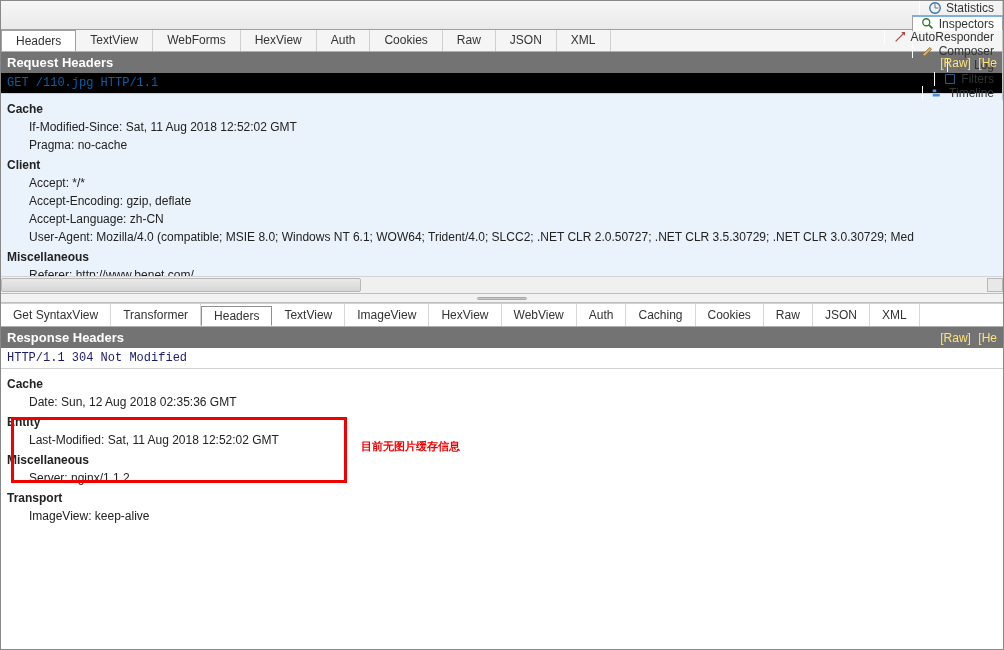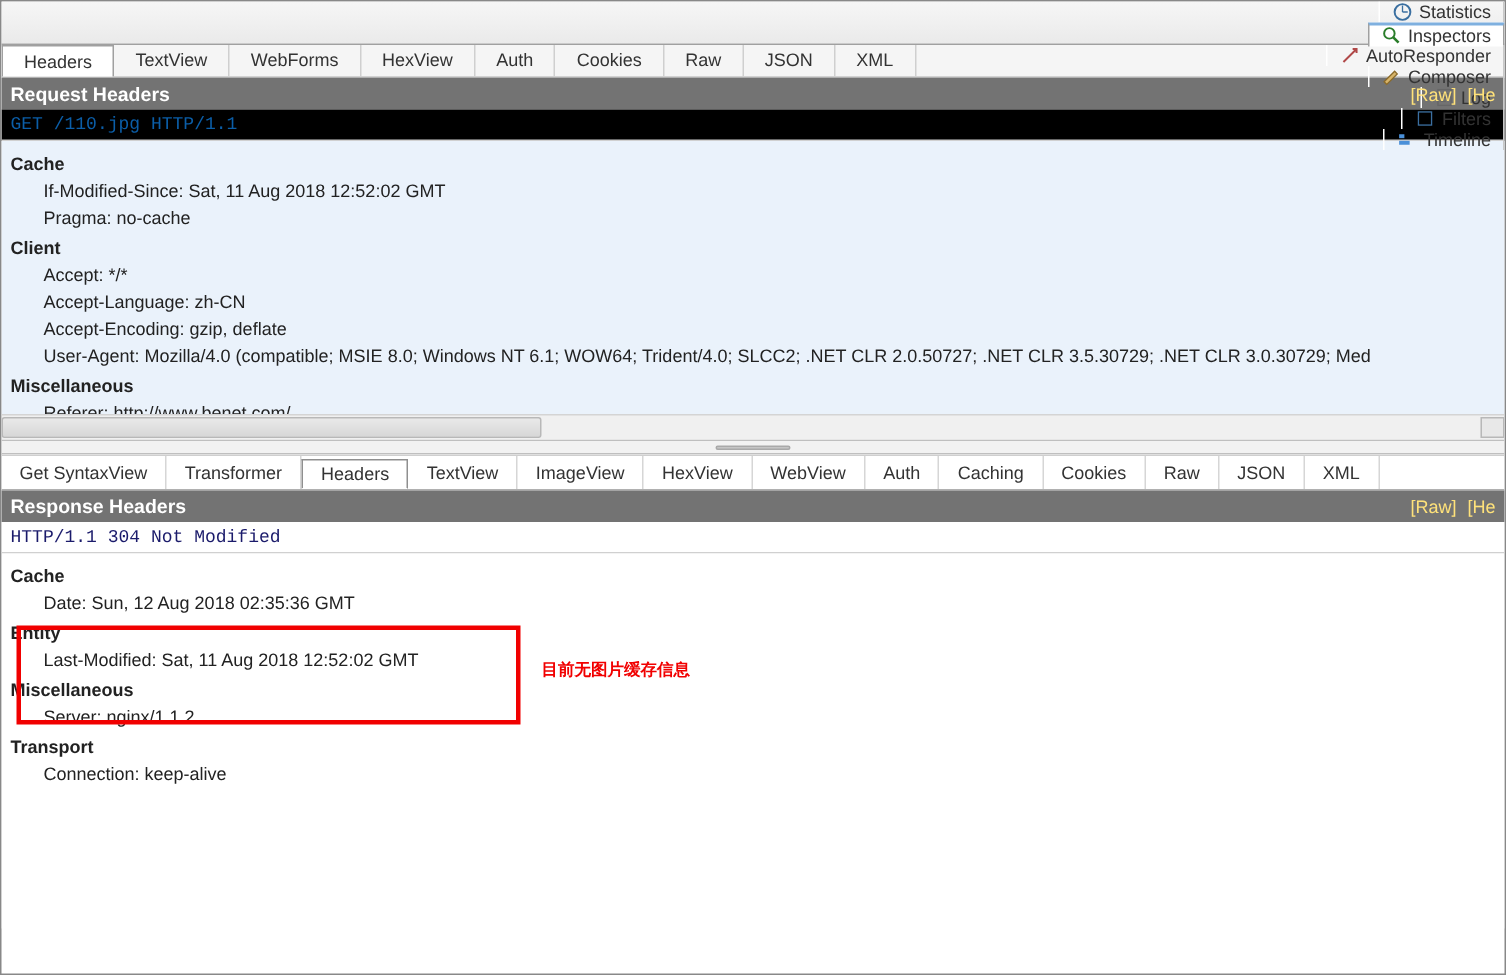--- a/index.html
+++ b/index.html
@@ -238,22 +238,22 @@
 </div>
 <div class="mono-line">GET /110.jpg HTTP/1.1</div>
 
 <div class="pane" style="height:182px;">
   <div class="group"><span class="group-title">Cache</span></div>
   <div class="kv">If-Modified-Since: Sat, 11 Aug 2018 12:52:02 GMT</div>
   <div class="kv">Pragma: no-cache</div>
 
   <div class="group"><span class="group-title">Client</span></div>
   <div class="kv">Accept: */*</div>
+  <div class="kv">Accept-Encoding: gzip, deflate</div>
   <div class="kv">Accept-Language: zh-CN</div>
-  <div class="kv">Accept-Encoding: gzip, deflate</div>
   <div class="kv">User-Agent: Mozilla/4.0 (compatible; MSIE 8.0; Windows NT 6.1; WOW64; Trident/4.0; SLCC2; .NET CLR 2.0.50727; .NET CLR 3.5.30729; .NET CLR 3.0.30729; Med</div>
 
   <div class="group"><span class="group-title">Miscellaneous</span></div>
   <div class="kv">Referer: http://www.benet.com/</div>
 </div>
 
 <div class="scrollbar-bottom">
   <div class="thumb"></div>
   <div class="arrow right"></div>
 </div>
@@ -291,17 +291,17 @@
   <div class="group"><span class="group-title">Cache</span></div>
   <div class="kv">Date: Sun, 12 Aug 2018 02:35:36 GMT</div>
 
   <div class="group"><span class="group-title">Entity</span></div>
   <div class="kv">Last-Modified: Sat, 11 Aug 2018 12:52:02 GMT</div>
 
   <div class="group"><span class="group-title">Miscellaneous</span></div>
   <div class="kv">Server: nginx/1.1.2</div>
 
   <div class="group"><span class="group-title">Transport</span></div>
-  <div class="kv">Connection: keep-alive</div>
+  <div class="kv">ImageView: keep-alive</div>
 </div>
 
 <div class="red-box" style="left:10px; top:416px; width:336px; height:66px;"></div>
 <div class="annotation" style="left:360px; top:438px;">目前无图片缓存信息</div>
 
 </body></html>

